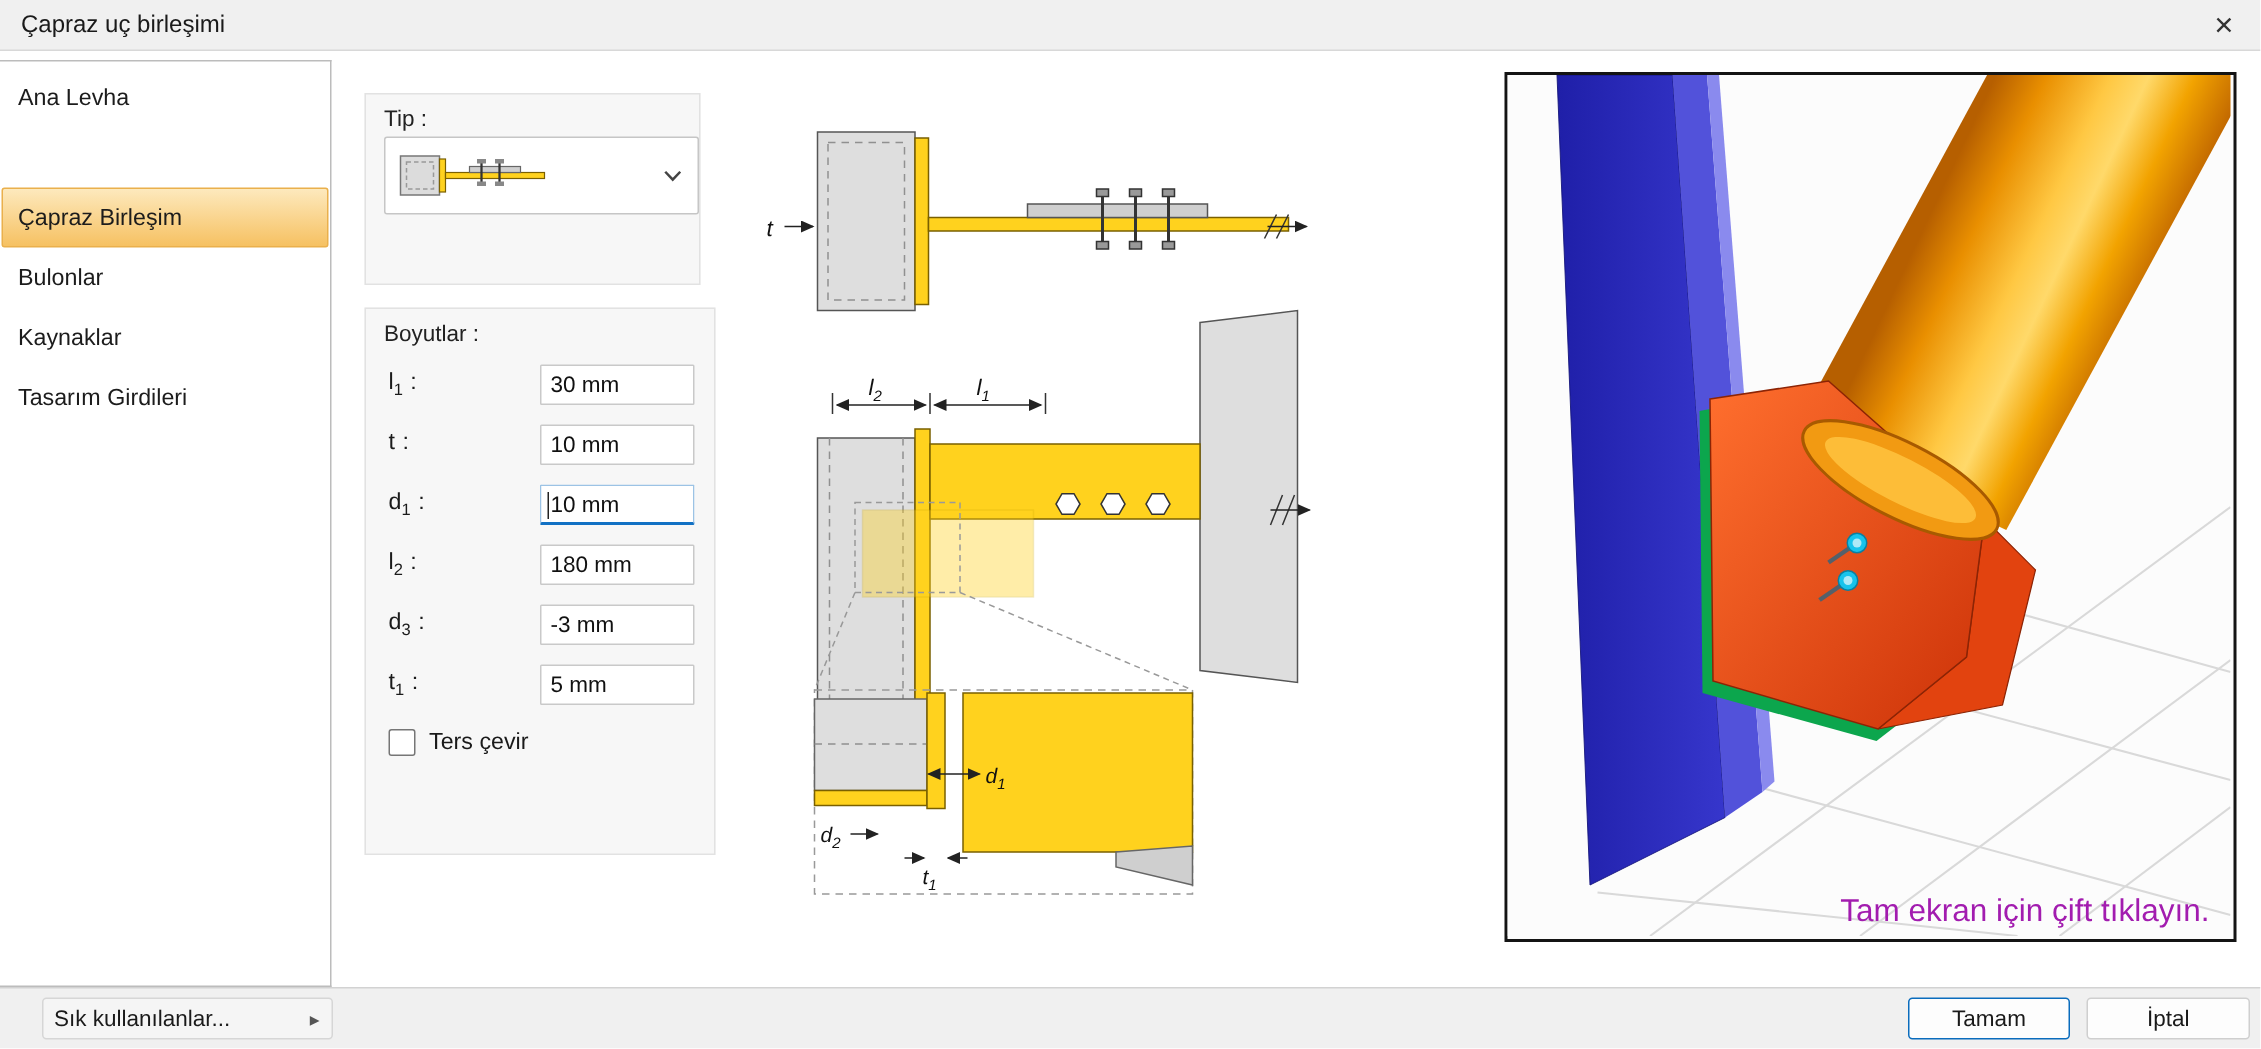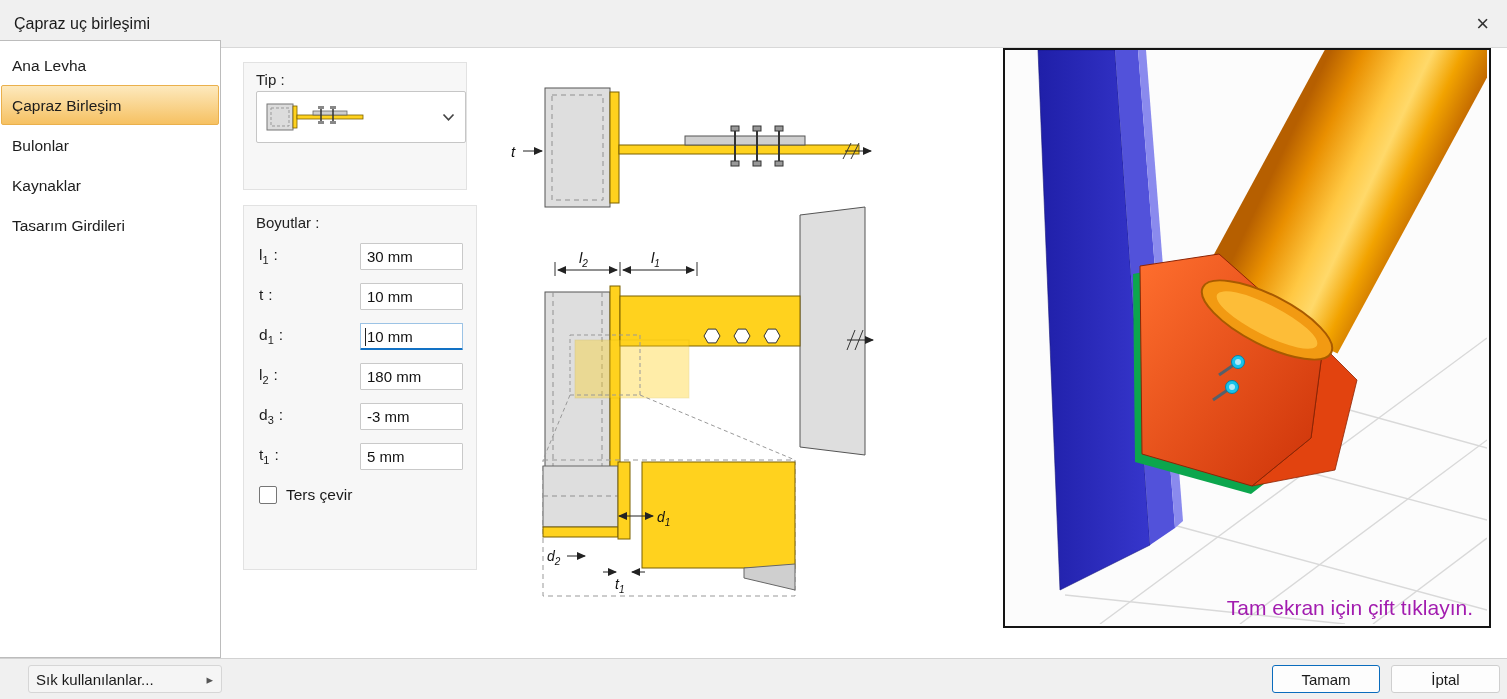--- a/index.html
+++ b/index.html
@@ -2,42 +2,42 @@
 <html><head>
 <meta charset="utf-8">
 <style>
   html,body{margin:0;padding:0;}
   body{
     width:1507px;height:699px;position:relative;overflow:hidden;
     font-family:"Liberation Sans",sans-serif;background:#ffffff;color:#1a1a1a;
   }
   
   .titlebar{
-    position:absolute;left:0;top:0;width:1507px;height:48px;
+    position:absolute;left:0;top:0;width:1507px;height:34px;
     background:#f0f0f0;border-bottom:1px solid #d8d8d8;
     display:flex;align-items:center;padding:0 14px;box-sizing:border-box;
     font-size:16px;
   }
   .close-btn{
     margin-left:auto;font-size:22px;line-height:22px;color:#333;cursor:pointer;
     padding:0 4px;
   }
   
   .sidebar{
     position:absolute;left:0;top:40px;width:221px;height:618px;
     background:#fff;border:1px solid #bcbcbc;border-left:none;box-sizing:border-box;
     padding-top:4px;
   }
   .side-item{
     height:40px;line-height:40px;padding-left:10px;font-size:15.5px;color:#1c1c1c;
     margin:0 1px;border:1px solid transparent;box-sizing:border-box;cursor:pointer;
   }
   .side-item.selected{
     background:linear-gradient(#fde9bd,#f6c162);
-    border:1px solid #eab04c;border-radius:2px;
+    border:1px solid #eab04c;border-radius:2px;margin-top:40px;
   }
   
   .group{
     position:absolute;background:#f7f7f7;border:1px solid #e2e2e2;box-sizing:border-box;
   }
   .group-title{
     position:absolute;left:12px;top:8px;font-size:15px;color:#222;
   }
   .group-tip{left:243px;top:62px;width:224px;height:128px;}
   .group-dim{left:243px;top:205px;width:234px;height:365px;}

